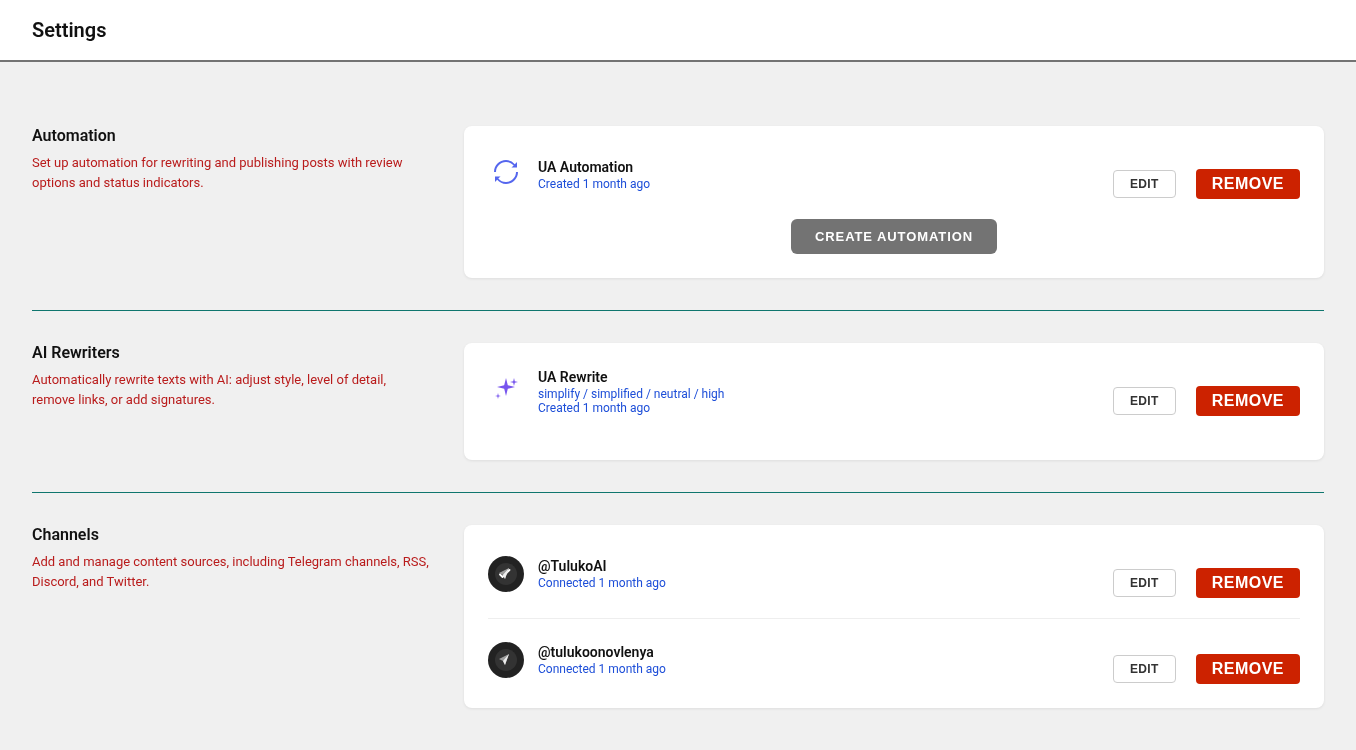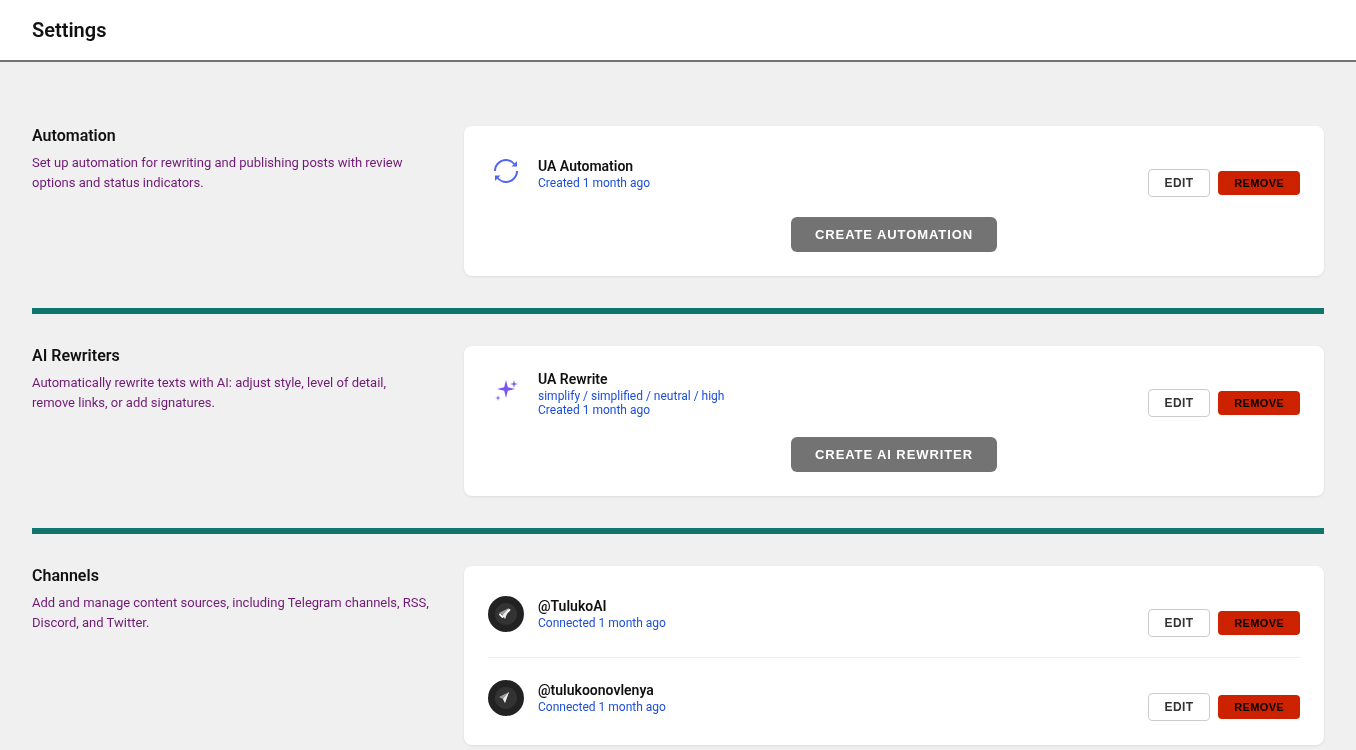--- a/index.html
+++ b/index.html
@@ -30,38 +30,38 @@
     .page-content {
       padding: 32px;
       max-width: 1356px;
     }
 
     .section {
       display: flex;
       gap: 32px;
       margin-bottom: 0;
       padding: 32px 0;
-      border-bottom: 6px solid #0f766e;
+      border-bottom: 1px solid #0f766e;
     }
 
     .section-info {
       width: 400px;
       flex-shrink: 0;
     }
 
     .section-title {
       font-size: 16px;
       font-weight: 600;
       color: #111;
       margin-bottom: 8px;
     }
 
     .section-description {
       font-size: 13px;
-      color: #701a75;
+      color: #b91c1c;
       line-height: 1.5;
     }
 
     .section-card {
       flex: 1;
       background: #fff;
       border-radius: 8px;
       padding: 24px;
       box-shadow: 0 1px 3px rgba(0,0,0,0.08);
     }
@@ -93,21 +93,21 @@
       margin-bottom: 2px;
     }
 
     .item-subtitle {
       font-size: 12px;
       color: #1d4ed8;
     }
 
     .item-actions {
       display: flex;
-      gap: 8px;
+      gap: 20px;
       align-items: center;
       margin-top: 19px;
     }
 
     .btn-edit {
       padding: 6px 16px;
       border: 1px solid #ccc;
       background: #fff;
       border-radius: 4px;
       font-size: 12px;
@@ -115,23 +115,23 @@
       color: #333;
       cursor: pointer;
       letter-spacing: 0.03em;
     }
 
     .btn-remove {
       padding: 6px 16px;
       border: none;
       background: #cc2200;
       border-radius: 4px;
-      font-size: 11px;
-      font-weight: 600;
-      color: #000000;
+      font-size: 16px;
+      font-weight: 600;
+      color: #ffffff;
       cursor: pointer;
       letter-spacing: 0.03em;
     }
 
     .btn-create {
       display: block;
       margin: 8px auto 0;
       padding: 10px 24px;
       background: #737373;
       color: #fff;
@@ -233,21 +233,20 @@
         <div class="item-details">
           <div class="item-name">UA Rewrite</div>
           <div class="item-subtitle">simplify / simplified / neutral / high</div>
           <div class="item-subtitle">Created 1 month ago</div>
         </div>
         <div class="item-actions">
           <button class="btn-edit">EDIT</button>
           <button class="btn-remove">REMOVE</button>
         </div>
       </div>
-      <button class="btn-create">CREATE AI REWRITER</button>
     </div>
   </div>
 
   <div class="section" style="border-bottom: none;">
     <div class="section-info">
       <div class="section-title">Channels</div>
       <div class="section-description">Add and manage content sources, including Telegram channels, RSS, Discord, and Twitter.</div>
     </div>
     <div class="section-card">
 

